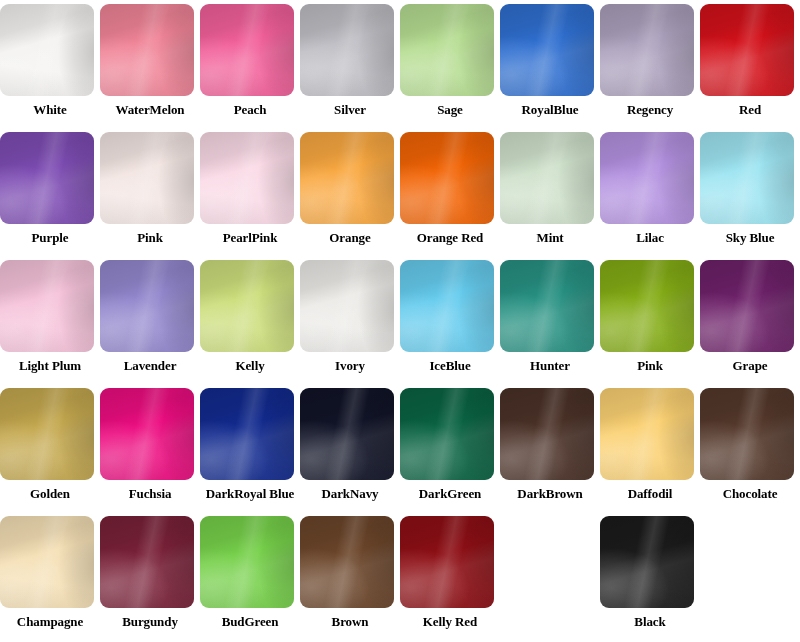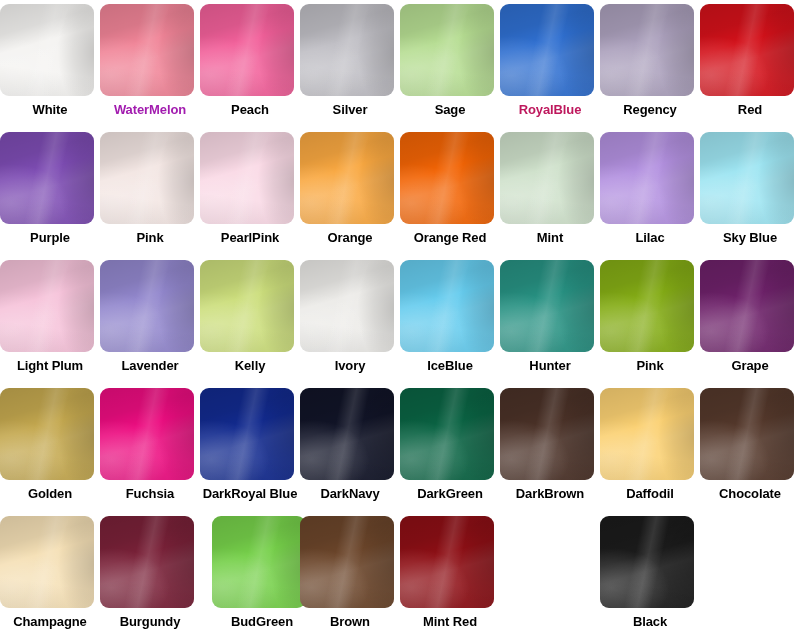--- a/index.html
+++ b/index.html
@@ -80,38 +80,38 @@
     font-size: 13px;
     font-weight: bold;
     line-height: 15px;
     color: #000000;
     letter-spacing: -0.1px;
   }
 </style>
 </head>
 <body>
 
-<div id="swatch-grid" style="width: 800px; height: 640px; background: rgb(255, 255, 255);">
+<div id="swatch-grid" style="width: 800px; height: 640px; background: rgb(255, 255, 255); font-family: Liberation Serif, serif;">
     <div class="swatch-cell" style="left: 0px; top: 0px;">
       <div class="swatch-chip" style="width: 94px; height: 92px; background-color: rgb(244, 243, 241);">
         <div class="fold-a"></div>
         <div class="fold-b"></div>
         <div class="fold-c"></div>
         <div class="fold-d"></div>
       </div>
       <div class="swatch-label" style="width: 100px; color: rgb(0, 0, 0);">White</div>
     </div>
     <div class="swatch-cell" style="left: 100px; top: 0px;">
       <div class="swatch-chip" style="width: 94px; height: 92px; background-color: rgb(240, 132, 151);">
         <div class="fold-a"></div>
         <div class="fold-b"></div>
         <div class="fold-c"></div>
         <div class="fold-d"></div>
       </div>
-      <div class="swatch-label" style="width: 100px; color: #a21caf;">WaterMelon</div>
+      <div class="swatch-label" style="width: 100px; color: #000000;">WaterMelon</div>
     </div>
     <div class="swatch-cell" style="left: 200px; top: 0px;">
       <div class="swatch-chip" style="width: 94px; height: 92px; background-color: rgb(242, 96, 154);">
         <div class="fold-a"></div>
         <div class="fold-b"></div>
         <div class="fold-c"></div>
         <div class="fold-d"></div>
       </div>
       <div class="swatch-label" style="width: 100px; color: rgb(0, 0, 0);">Peach</div>
     </div>
@@ -133,21 +133,21 @@
       </div>
       <div class="swatch-label" style="width: 100px; color: rgb(0, 0, 0);">Sage</div>
     </div>
     <div class="swatch-cell" style="left: 500px; top: 0px;">
       <div class="swatch-chip" style="width: 94px; height: 92px; background-color: rgb(47, 111, 208);">
         <div class="fold-a"></div>
         <div class="fold-b"></div>
         <div class="fold-c"></div>
         <div class="fold-d"></div>
       </div>
-      <div class="swatch-label" style="width: 100px; color: #be185d;">RoyalBlue</div>
+      <div class="swatch-label" style="width: 100px; color: #000000;">RoyalBlue</div>
     </div>
     <div class="swatch-cell" style="left: 600px; top: 0px;">
       <div class="swatch-chip" style="width: 94px; height: 92px; background-color: rgb(171, 160, 188);">
         <div class="fold-a"></div>
         <div class="fold-b"></div>
         <div class="fold-c"></div>
         <div class="fold-d"></div>
       </div>
       <div class="swatch-label" style="width: 100px; color: rgb(0, 0, 0);">Regency</div>
     </div>
@@ -387,21 +387,21 @@
     </div>
     <div class="swatch-cell" style="left: 100px; top: 512px;">
       <div class="swatch-chip" style="width: 94px; height: 92px; background-color: rgb(121, 33, 56);">
         <div class="fold-a"></div>
         <div class="fold-b"></div>
         <div class="fold-c"></div>
         <div class="fold-d"></div>
       </div>
       <div class="swatch-label" style="width: 100px; color: rgb(0, 0, 0);">Burgundy</div>
     </div>
-    <div class="swatch-cell" style="left: 200px; top: 512px; margin-left: 12px;">
+    <div class="swatch-cell" style="left: 200px; top: 512px;">
       <div class="swatch-chip" style="width: 94px; height: 92px; background-color: rgb(118, 208, 74);">
         <div class="fold-a"></div>
         <div class="fold-b"></div>
         <div class="fold-c"></div>
         <div class="fold-d"></div>
       </div>
       <div class="swatch-label" style="width: 100px; color: rgb(0, 0, 0);">BudGreen</div>
     </div>
     <div class="swatch-cell" style="left: 300px; top: 512px;">
       <div class="swatch-chip" style="width: 94px; height: 92px; background-color: rgb(107, 69, 42);">
@@ -412,21 +412,21 @@
       </div>
       <div class="swatch-label" style="width: 100px; color: rgb(0, 0, 0);">Brown</div>
     </div>
     <div class="swatch-cell" style="left: 400px; top: 512px;">
       <div class="swatch-chip" style="width: 94px; height: 92px; background-color: rgb(141, 15, 21);">
         <div class="fold-a"></div>
         <div class="fold-b"></div>
         <div class="fold-c"></div>
         <div class="fold-d"></div>
       </div>
-      <div class="swatch-label" style="width: 100px; color: rgb(0, 0, 0);">Mint Red</div>
+      <div class="swatch-label" style="width: 100px; color: rgb(0, 0, 0);">Kelly Red</div>
     </div>
     <div class="swatch-cell" style="left: 600px; top: 512px;">
       <div class="swatch-chip" style="width: 94px; height: 92px; background-color: rgb(27, 27, 27);">
         <div class="fold-a"></div>
         <div class="fold-b"></div>
         <div class="fold-c"></div>
         <div class="fold-d"></div>
       </div>
       <div class="swatch-label" style="width: 100px; color: rgb(0, 0, 0);">Black</div>
     </div>

